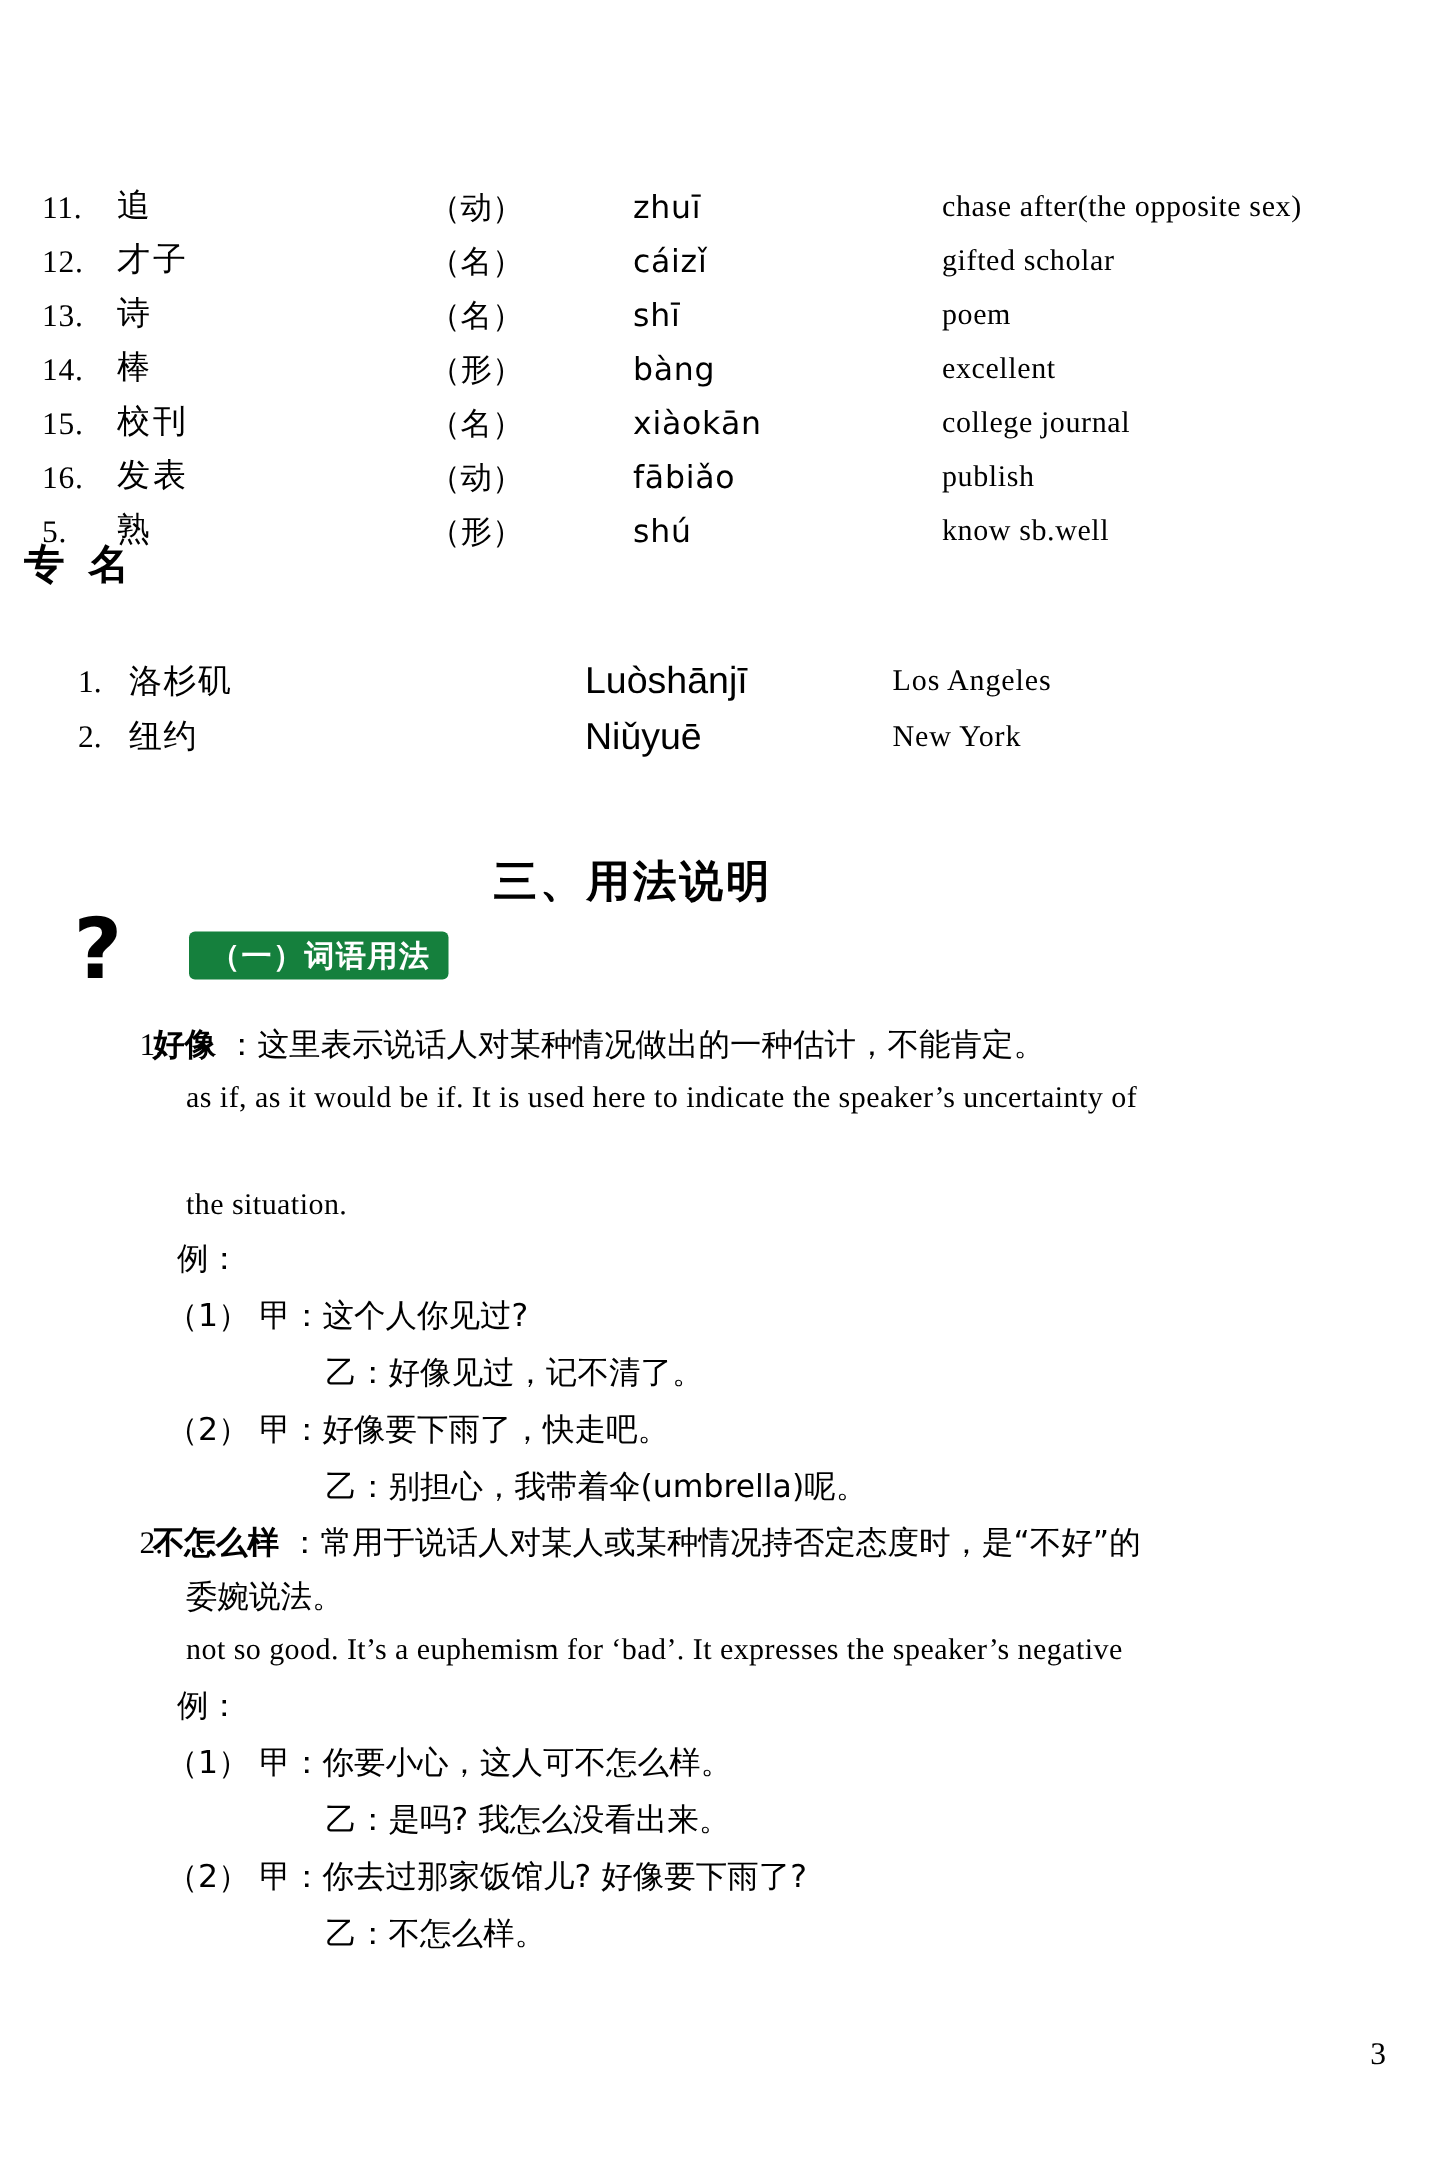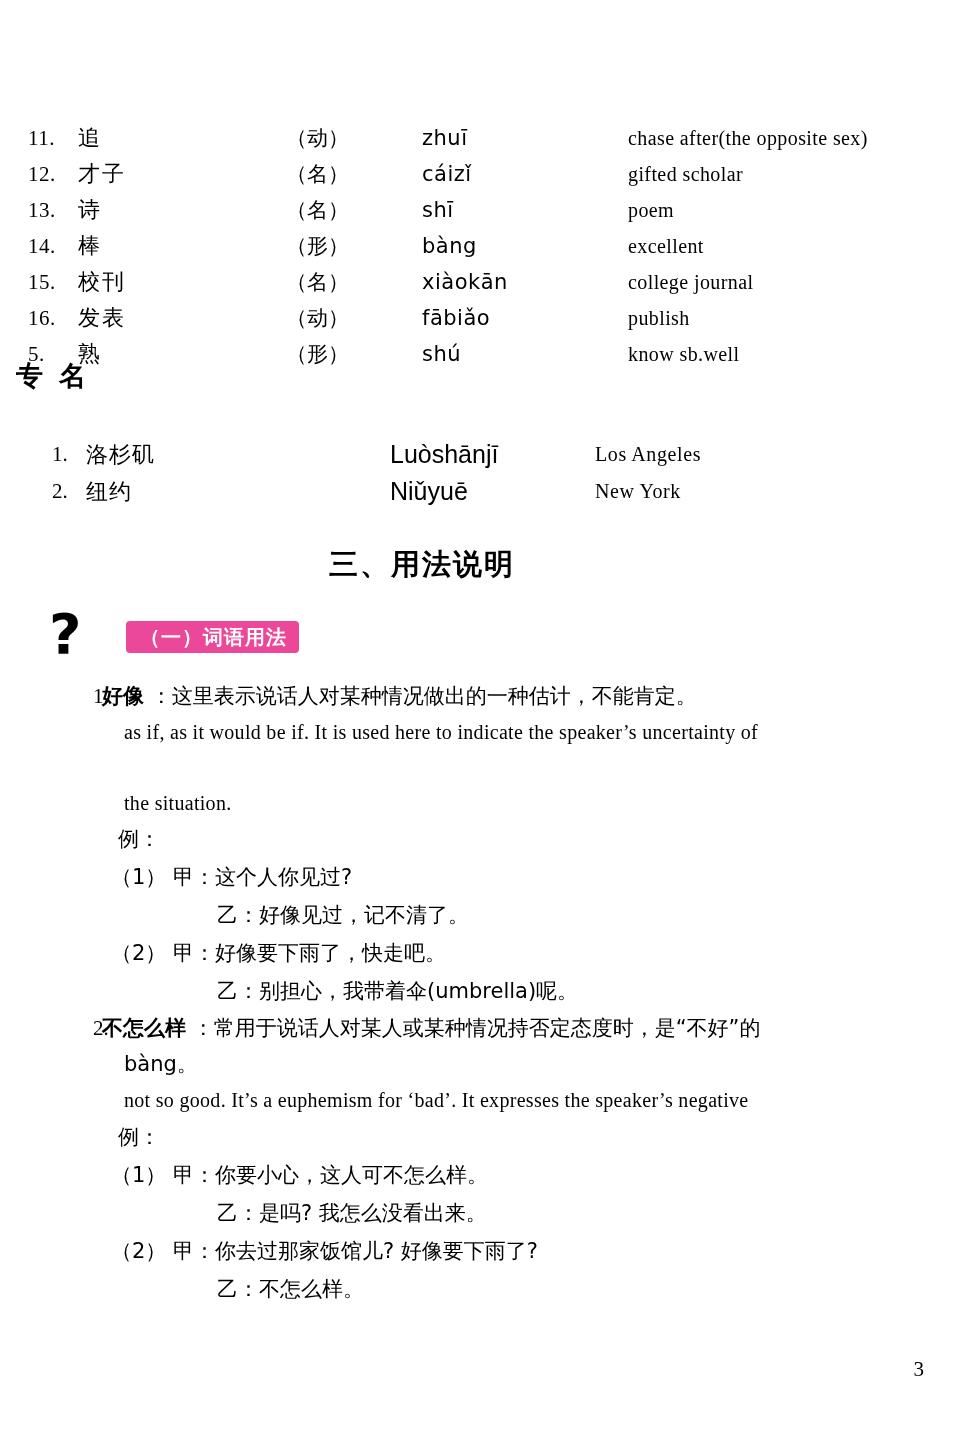--- a/index.html
+++ b/index.html
@@ -129,21 +129,21 @@
     top: 0;
     font-family: "Liberation Serif", serif;
     font-size: 20px;
     letter-spacing: 0.6px;
   }
 
   
   .section-heading {
     position: absolute;
     left: 0;
-    top: 545px;
+    top: 568px;
     width: 844px;
     text-align: center;
     font-family: "DejaVu Sans", sans-serif;
     font-weight: bold;
     font-size: 29px;
     letter-spacing: 2px;
   }
 
   
   .qmark {
@@ -155,21 +155,21 @@
     font-size: 56px;
     line-height: 56px;
     color: #000000;
   }
   .subsection-badge {
     position: absolute;
     left: 126px;
     top: 621px;
     height: 32px;
     padding: 0 12px 0 14px;
-    background: #ec4899;
+    background: #15803d;
     border-radius: 4px;
     color: #ffffff;
     font-family: "DejaVu Sans", sans-serif;
     font-weight: bold;
     font-size: 20px;
     line-height: 32px;
     letter-spacing: 1px;
     white-space: nowrap;
   }
 
@@ -397,21 +397,21 @@
         <span class="d-b"><span>乙：</span><span>别担心，我带着伞(umbrella)呢。</span></span>
       </div>
     </div>
 
     <div class="u-item">
       <div class="u-line u-head">
         <span class="u-no">2.</span>
         <span class="u-kw">不怎么样</span>
         <span>：常用于说话人对某人或某种情况持否定态度时，是“不好”的</span>
       </div>
-      <div class="u-line u-head-cont">bàng。</div>
+      <div class="u-line u-head-cont">委婉说法。</div>
       <div class="u-line u-en">
         <b>not so good.</b><span> It’s a euphemism for ‘bad’. It expresses the speaker’s negative</span>
       </div>
       <div class="u-line u-li">例：</div>
 
       <div class="d-row">
         <span class="d-num">（1）</span>
         <span class="d-a"><span>甲：</span><span>你要小心，这人可不怎么样。</span></span>
       </div>
       <div class="d-row">

